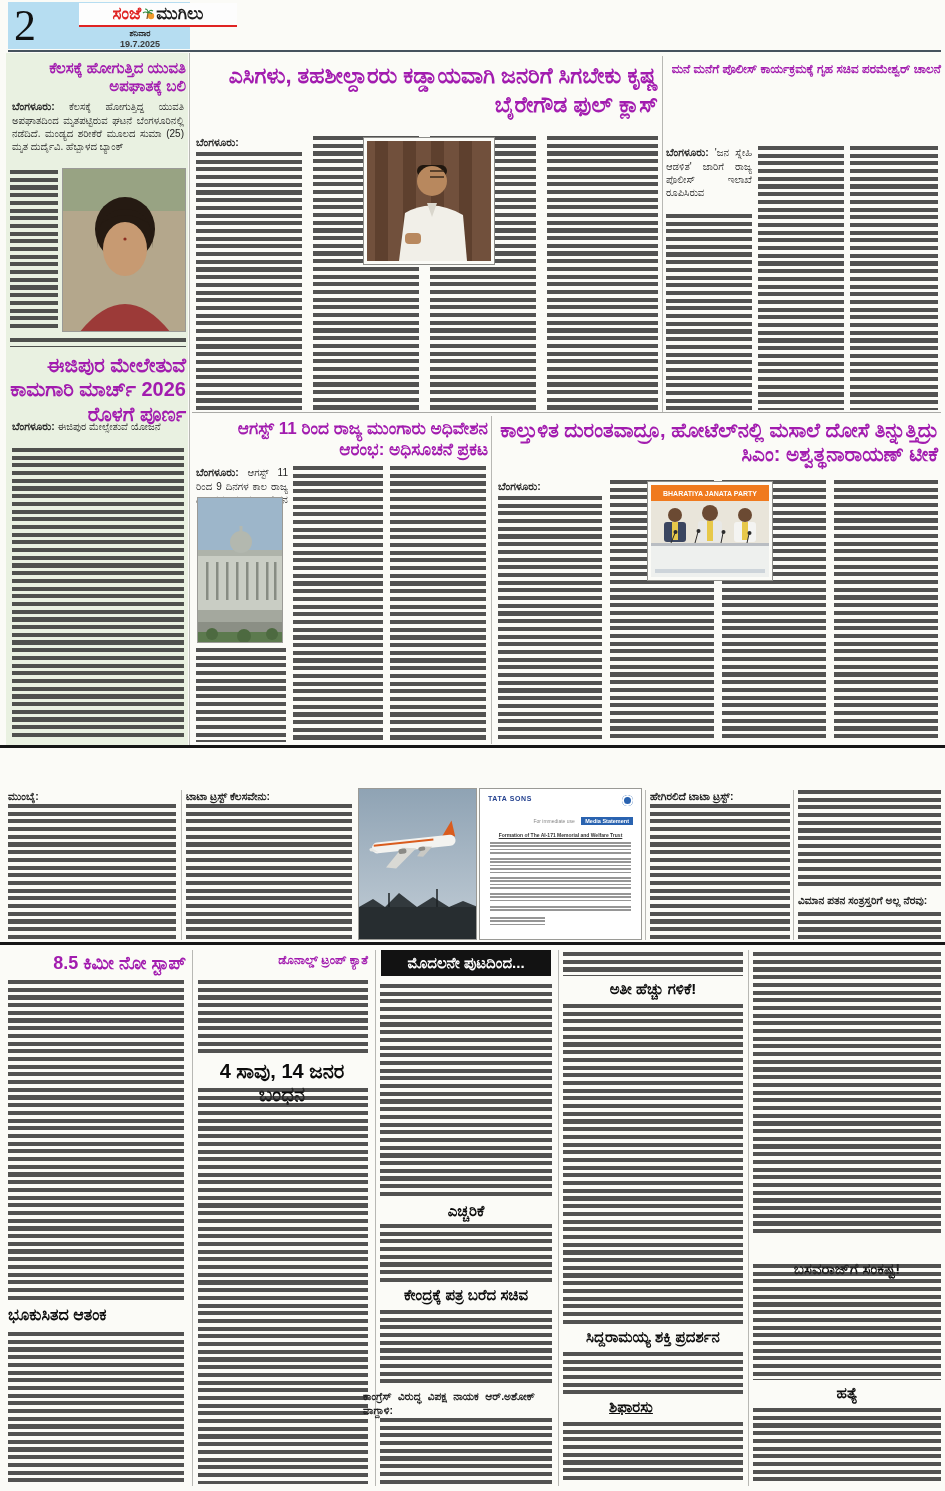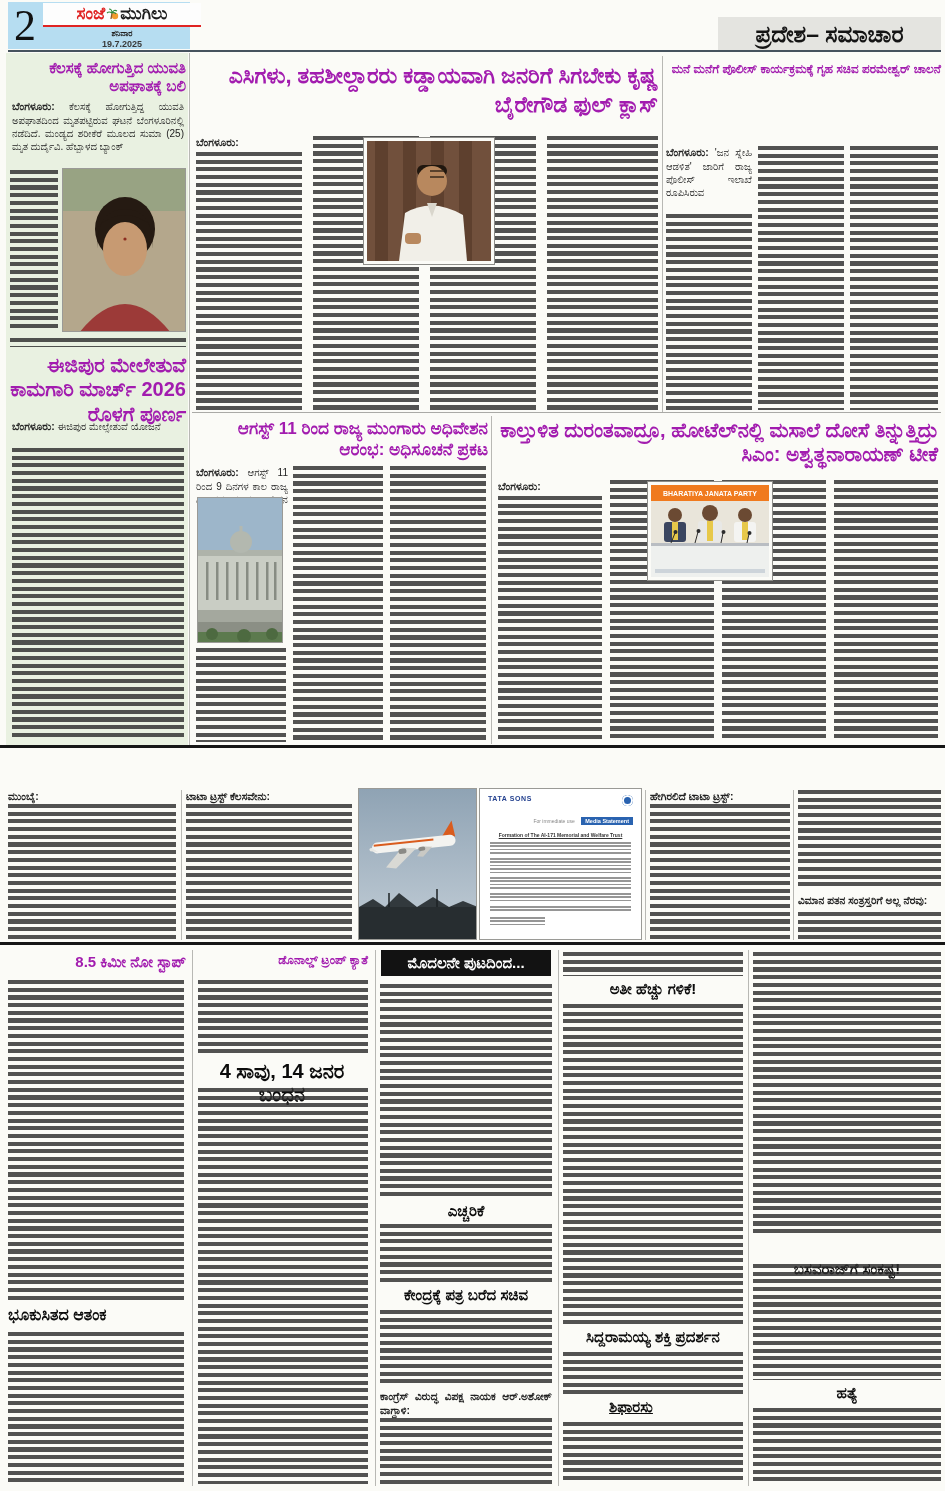--- a/index.html
+++ b/index.html
@@ -35,35 +35,32 @@
 </style>
 </head>
 <body>
 
 <div id="page">
 
   <div class="abs" style="left:8px;top:2px;width:182px;height:47px;background:#b6ddf1;display:flex;align-items:stretch;">
     <div style="font-family:'Liberation Serif','DejaVu Serif',serif;font-size:44px;line-height:47px;padding:0 7px 0 6px;color:#111;">2</div>
     <div style="width:1px;background:#7fa9c2;margin:3px 0;"></div>
     <div style="flex:1;display:flex;flex-direction:column;align-items:center;justify-content:center;">
-      <div style="background:#fdfdfd;width:158px;text-align:center;padding:1px 0;border-bottom:2px solid #e02423;">
+      <div style="background:#fdfdfd;width:158px;text-align:center;padding:1px 0;border-bottom:2px solid #e02423;margin-left:36px;">
         <span style="color:#e02423;font-weight:bold;font-size:17px;">ಸಂಜೆ</span><span style="display:inline-block;vertical-align:middle;margin:0 1px;"><svg width="13" height="13" viewBox="0 0 13 13">
               <circle cx="9" cy="8" r="3.2" fill="#f29b2e"></circle>
               <path d="M5,11 L6,5" stroke="#8a5a2a" stroke-width="1.3" fill="none"></path>
               <path d="M6,5 Q3,3 1,5 M6,5 Q6,1 3,1 M6,5 Q8,1 11,3 M6,5 Q9,4 10,6" stroke="#2f8a3c" stroke-width="1.1" fill="none"></path>
             </svg></span><span style="color:#1c1c1c;font-weight:bold;font-size:17px;">ಮುಗಿಲು</span>
       </div>
       <div style="font-size:8px;font-weight:bold;color:#222;margin-top:2px;">ಶನಿವಾರ</div>
       <div style="font-size:9px;font-weight:bold;color:#3a3a3a;">19.7.2025</div>
     </div>
   </div>
 
-  <div class="abs" style="left:718px;top:17px;width:223px;height:34px;background:#e4e4e0;display:flex;align-items:center;justify-content:center;">
-    <span style="font-size:23px;font-weight:bold;color:#141414;">ಪ್ರದೇಶ– ಸಮಾಚಾರ</span>
-  </div>
 
   <div class="abs" style="left:8px;top:50px;width:933px;height:2px;background:#46535e;"></div>
 
   <div class="abs leftbg" style="left:6px;top:53px;width:182px;height:692px;"></div>
   <div class="abs vline" style="left:189px;top:53px;height:692px;"></div>
 
   <div class="abs hd" style="left:10px;top:59px;width:176px;font-size:15px;">ಕೆಲಸಕ್ಕೆ ಹೋಗುತ್ತಿದ ಯುವತಿ ಅಪಘಾತಕ್ಕೆ ಬಲಿ</div>
   <div class="abs lead" style="left:12px;top:100px;width:172px;">
     <b>ಬೆಂಗಳೂರು:</b>
     <span>ಕೆಲಸಕ್ಕೆ ಹೋಗುತ್ತಿದ್ದ ಯುವತಿ ಅಪಘಾತದಿಂದ ಮೃತಪಟ್ಟಿರುವ ಘಟನೆ ಬೆಂಗಳೂರಿನಲ್ಲಿ ನಡೆದಿದೆ. ಮಂಡ್ಯದ ಶರೀಕೆರೆ ಮೂಲದ ಸುಮಾ (25) ಮೃತ ದುರ್ದೈವಿ. ಹೆಬ್ಬಾಳದ ಬ್ಯಾಂಕ್</span>
@@ -271,37 +268,37 @@
   </div>
   <div class="abs greek" style="left:798px;top:912px;width:143px;height:28px;"></div>
 
   <div class="abs thick" style="left:0;top:942px;width:945px;height:3px;"></div>
 
   <div class="abs vline" style="left:192px;top:950px;height:536px;"></div>
   <div class="abs vline" style="left:375px;top:950px;height:536px;"></div>
   <div class="abs vline" style="left:558px;top:950px;height:536px;"></div>
   <div class="abs vline" style="left:748px;top:950px;height:536px;"></div>
 
-  <div class="abs hd" style="left:6px;top:953px;width:180px;font-size:15px;">8.5 ಕಿಮೀ ನೋ ಸ್ಟಾಪ್</div>
+  <div class="abs hd" style="left:6px;top:953px;width:180px;font-size:18px;">8.5 ಕಿಮೀ ನೋ ಸ್ಟಾಪ್</div>
   <div class="abs greek" style="left:8px;top:980px;width:176px;height:322px;"></div>
   <div class="abs" style="left:8px;top:1306px;width:176px;font-size:16px;font-weight:bold;color:#0c0c0c;">ಭೂಕುಸಿತದ ಆತಂಕ</div>
   <div class="abs greek" style="left:8px;top:1332px;width:176px;height:152px;"></div>
 
   <div class="abs hd" style="left:196px;top:953px;width:172px;font-size:12px;">ಡೊನಾಲ್ಡ್ ಟ್ರಂಪ್ ಕ್ಯಾತೆ</div>
   <div class="abs greek" style="left:198px;top:980px;width:170px;height:76px;"></div>
   <div class="abs subhd" style="left:196px;top:1060px;width:172px;font-size:20px;">4 ಸಾವು, 14 ಜನರ ಬಂಧನ</div>
   <div class="abs greek" style="left:198px;top:1088px;width:170px;height:396px;"></div>
 
   <div class="abs blackbox" style="left:381px;top:950px;width:170px;height:26px;font-size:15px;line-height:26px;">ಮೊದಲನೇ ಪುಟದಿಂದ...</div>
   <div class="abs greek" style="left:380px;top:984px;width:172px;height:214px;"></div>
   <div class="abs subhd" style="left:380px;top:1202px;width:172px;">ಎಚ್ಚರಿಕೆ</div>
   <div class="abs greek" style="left:380px;top:1224px;width:172px;height:58px;"></div>
   <div class="abs subhd" style="left:380px;top:1286px;width:172px;">ಕೇಂದ್ರಕ್ಕೆ ಪತ್ರ ಬರೆದ ಸಚಿವ</div>
   <div class="abs greek" style="left:380px;top:1310px;width:172px;height:76px;"></div>
-  <div class="abs lead" style="left:380px;top:1390px;width:172px;">
+  <div class="abs lead" style="left:363px;top:1390px;width:172px;">
     <b>ಕಾಂಗ್ರೆಸ್ ವಿರುದ್ಧ ವಿಪಕ್ಷ ನಾಯಕ ಆರ್.ಅಶೋಕ್ ವಾಗ್ದಾಳಿ:</b>
   </div>
   <div class="abs greek" style="left:380px;top:1418px;width:172px;height:66px;"></div>
 
   <div class="abs greek" style="left:563px;top:952px;width:180px;height:24px;"></div>
   <div class="abs subhd" style="left:562px;top:980px;width:182px;">ಅತೀ ಹೆಚ್ಚು ಗಳಿಕೆ!</div>
   <div class="abs greek" style="left:563px;top:1004px;width:180px;height:320px;"></div>
   <div class="abs subhd" style="left:562px;top:1328px;width:182px;">ಸಿದ್ದರಾಮಯ್ಯ ಶಕ್ತಿ ಪ್ರದರ್ಶನ</div>
   <div class="abs greek" style="left:563px;top:1352px;width:180px;height:42px;"></div>
   <div class="abs subhd" style="left:540px;top:1398px;width:182px;text-decoration:underline;">ಶಿಫಾರಸು</div>

